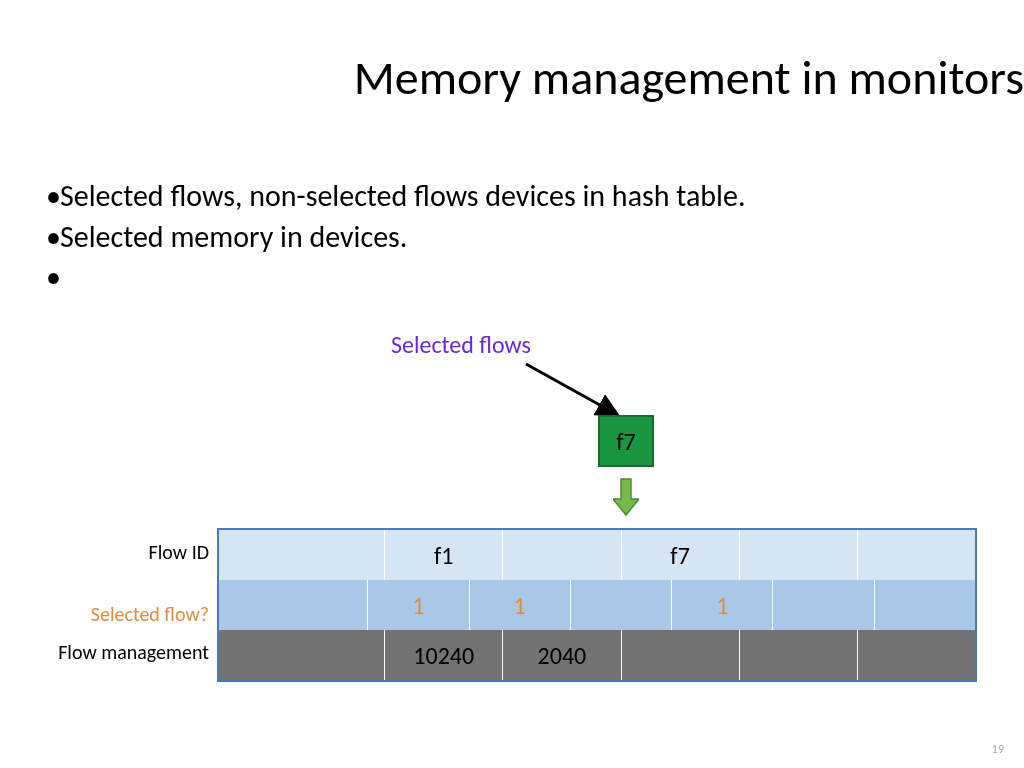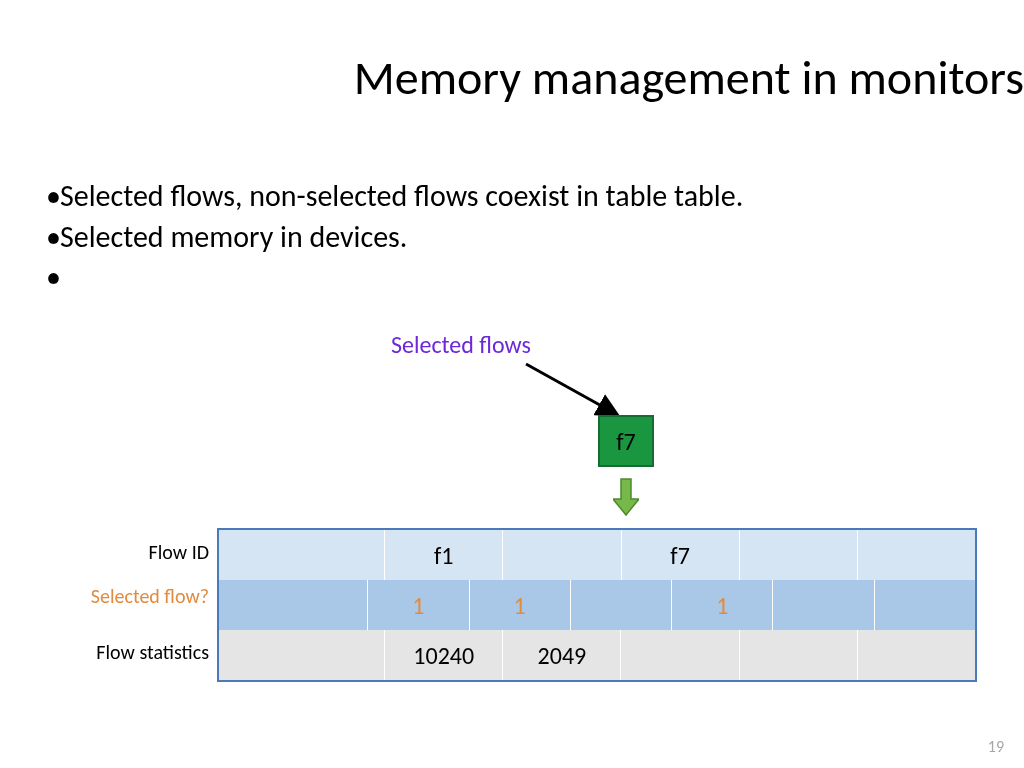--- a/index.html
+++ b/index.html
@@ -67,21 +67,21 @@
   .table-wrap {
     position: absolute;
     top: 528px;
     left: 217px;
     width: 760px;
     border: 2px solid #4a7ab8;
   }
   .trow { display: flex; height: 50px; padding-left: 48px; }
   .r1 { background: #d6e5f4; }
   .r2 { background: #a9c8e7; }
-  .r3 { background: #e5e5e5; justify-content: flex-end; }
+  .r3 { background: #737373; }
   .tcell {
     flex: 1 1 0;
     border-right: 1px solid #ffffff;
     display: flex;
     align-items: center;
     justify-content: center;
     font-size: 24px;
     color: #000;
   }
   .trow .tcell:last-child { border-right: none; }
@@ -92,33 +92,33 @@
     font-size: 20px;
     color: #000;
     text-align: right;
     width: 200px;
   }
   .row-label.sel { color: #e28b3f; }
   .page-num {
     position: absolute;
     bottom: 12px;
     right: 20px;
-    font-size: 16px;
+    font-size: 12px;
     color: #a6a6a6;
   }
 </style>
 </head>
 <body>
 
 <div class="title">Memory management in monitors</div>
 
 <div class="bullets">
   <div class="row">
       <span class="dot">•</span>
-      <span>Selected flows, non-selected flows coexist in table table.</span>
+      <span>Selected flows, non-selected flows devices in hash table.</span>
     </div>
   <div class="row">
       <span class="dot">•</span>
       <span>Selected memory in devices.</span>
     </div>
   <div class="row">
       <span class="dot">•</span>
     </div>
 </div>
 
@@ -135,22 +135,22 @@
 
 <div class="f7-box">
   <span>f7</span>
 </div>
 
 <svg class="down-arrow-svg" viewBox="0 0 26 40">
   <path d="M8,2 L18,2 L18,22 L26,22 L13,38 L0,22 L8,22 Z" fill="#76b94a" stroke="#4d8a2e" stroke-width="1.5"></path>
 </svg>
 
 <div class="row-label" style="top:540px">Flow ID</div>
-<div class="row-label sel" style="top:584px">Selected flow?</div>
-<div class="row-label" style="top:640px">Flow statistics</div>
+<div class="row-label sel" style="top:602px">Selected flow?</div>
+<div class="row-label" style="top:640px">Flow management</div>
 
 <div class="table-wrap">
   <div class="trow r1">
     <div class="tcell"></div>
     <div class="tcell">f1</div>
     <div class="tcell"></div>
     <div class="tcell">f7</div>
     <div class="tcell"></div>
     <div class="tcell"></div>
   </div>
@@ -159,20 +159,20 @@
     <div class="tcell">1</div>
     <div class="tcell">1</div>
     <div class="tcell"></div>
     <div class="tcell">1</div>
     <div class="tcell"></div>
     <div class="tcell"></div>
   </div>
   <div class="trow r3">
     <div class="tcell"></div>
     <div class="tcell">10240</div>
-    <div class="tcell">2049</div>
+    <div class="tcell">2040</div>
     <div class="tcell"></div>
     <div class="tcell"></div>
     <div class="tcell"></div>
   </div>
 </div>
 
 <div class="page-num">19</div>
 
 </body></html>

